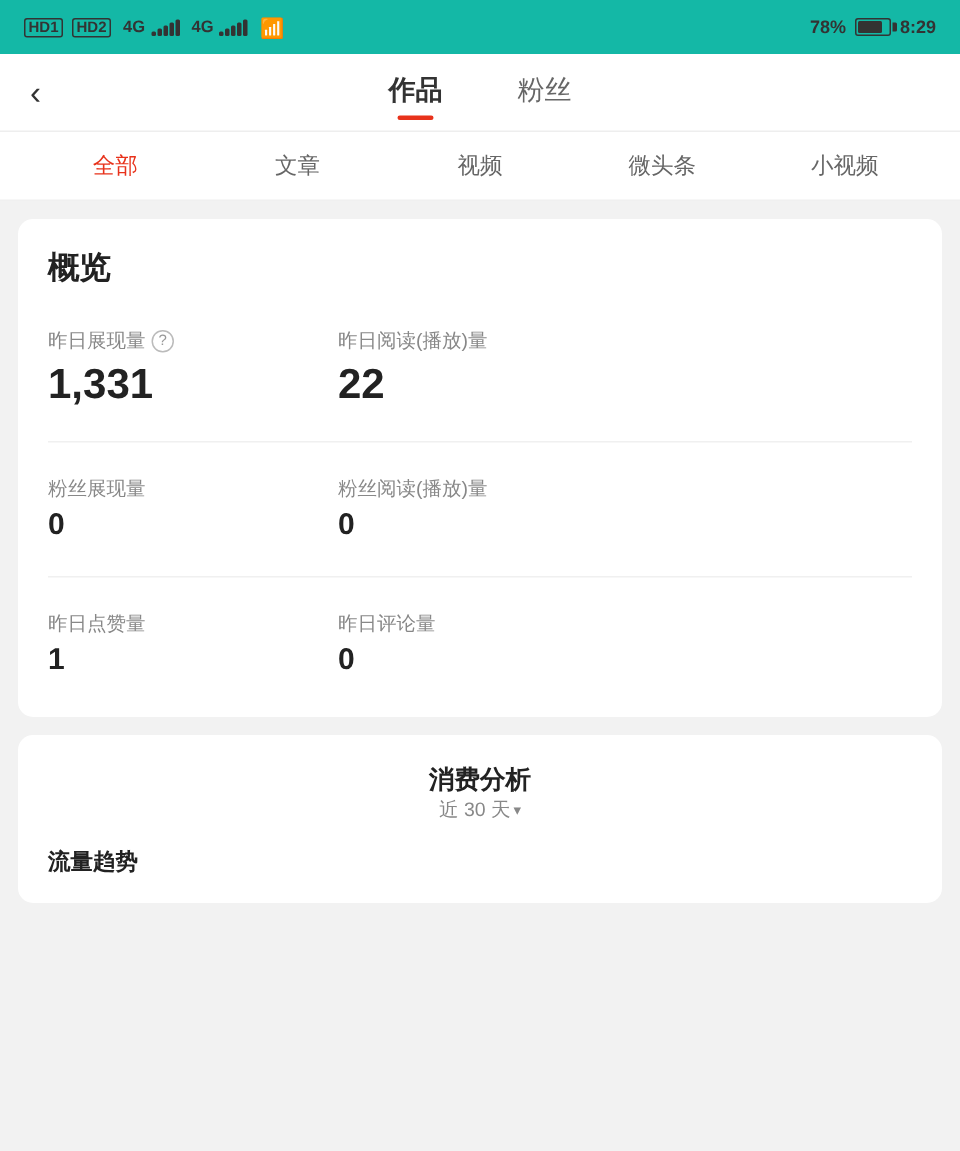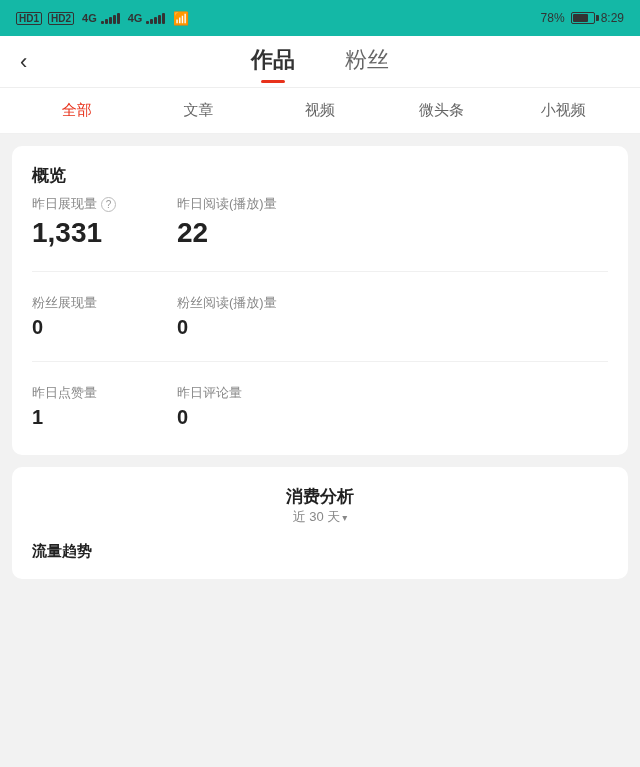--- a/index.html
+++ b/index.html
@@ -28,21 +28,21 @@
       align-items: center;
       gap: 4px;
       font-size: 12px;
       font-weight: 600;
     }
     .status-right {
       display: flex;
       align-items: center;
       gap: 6px;
       font-size: 12px;
-      font-weight: 400;
+      font-weight: 700;
     }
     .signal-bar {
       display: flex;
       align-items: flex-end;
       gap: 1px;
       height: 12px;
     }
     .signal-bar span {
       background: #333;
       width: 3px;
@@ -92,21 +92,21 @@
       width: 40px;
       cursor: pointer;
     }
     .nav-tabs {
       display: flex;
       flex: 1;
       justify-content: center;
       gap: 50px;
     }
     .nav-tab {
-      font-size: 22px;
+      font-size: 18px;
       color: #666;
       position: relative;
       padding-bottom: 4px;
       cursor: pointer;
     }
     .nav-tab.active {
       color: #333;
       font-weight: 600;
     }
     .nav-tab.active::after {
@@ -149,28 +149,29 @@
     }
 
     
     .card {
       background: #fff;
       border-radius: 10px;
       padding: 18px 20px;
       margin-bottom: 12px;
     }
     .card-title {
-      font-size: 17px;
+      font-size: 21px;
       font-weight: 600;
       color: #222;
+      margin-bottom: 18px;
     }
 
     .stats-grid {
       display: grid;
-      grid-template-columns: 1fr 1fr 1fr 1fr;
+      grid-template-columns: 1fr 1fr 1fr;
       gap: 4px;
     }
     .stat-item {
       padding: 8px 0;
     }
     .stat-label {
       font-size: 13px;
       color: #888;
       display: flex;
       align-items: center;

